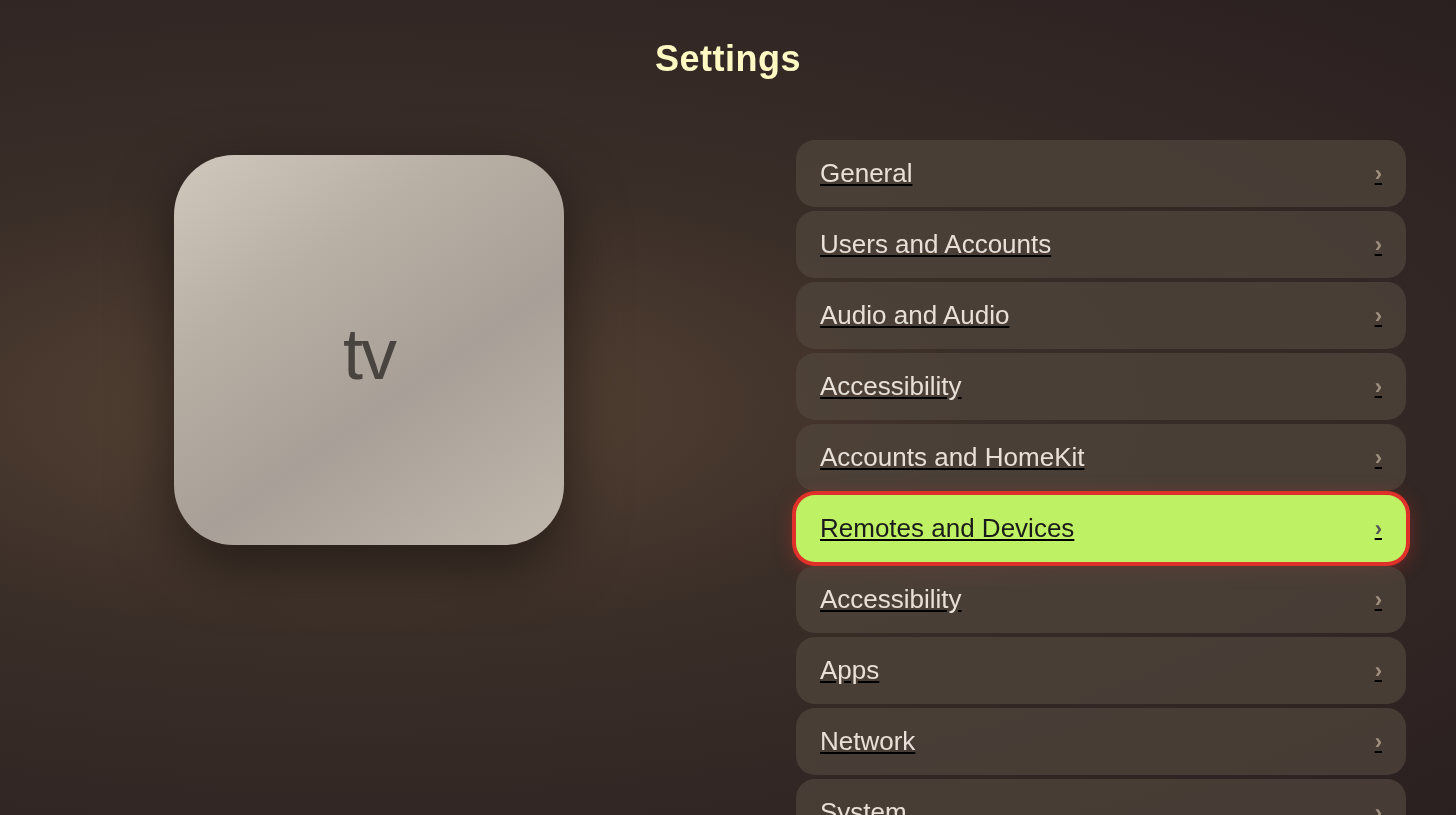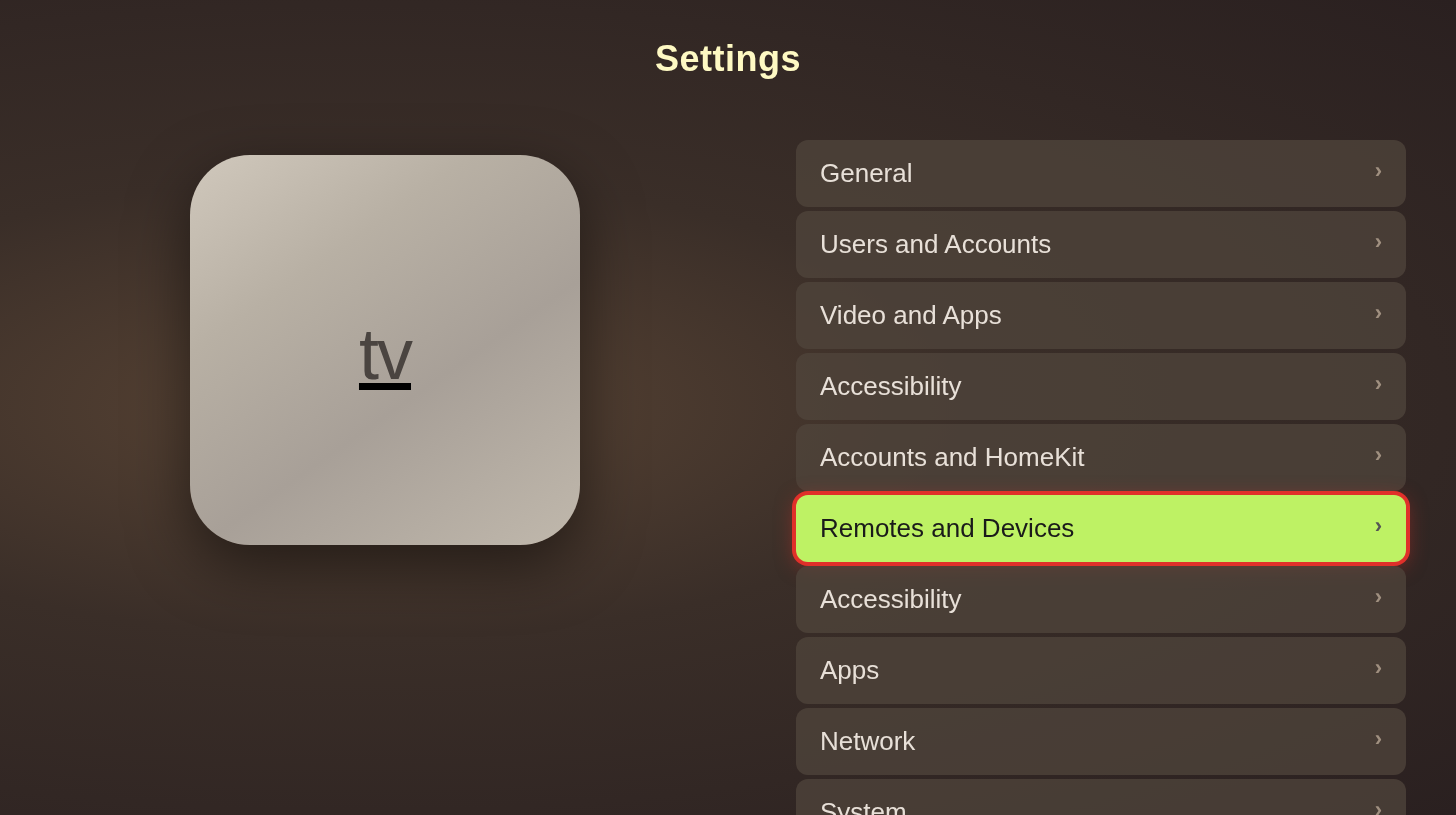--- a/index.html
+++ b/index.html
@@ -26,25 +26,24 @@
       right: 0;
       text-align: center;
       color: #fef9c3;
       font-size: 36px;
       font-weight: 700;
       letter-spacing: 0.5px;
     }
 
     .apple-tv-container {
       position: absolute;
-      left: 190px;
+      left: 174px;
       top: 155px;
       width: 400px;
       height: 420px;
-      text-decoration: underline;
     }
 
     .apple-tv-box {
       width: 390px;
       height: 390px;
       background: linear-gradient(145deg, #d0c8bc 0%, #b8b0a4 30%, #a8a098 60%, #c0b8ac 100%);
       border-radius: 60px;
       display: flex;
       flex-direction: column;
       align-items: center;
@@ -71,27 +70,29 @@
       right: 50px;
       top: 140px;
       width: 610px;
       display: flex;
       flex-direction: column;
       gap: 4px;
     }
 
     .settings-item {
       display: flex;
+      align-items: center;
       justify-content: space-between;
       padding: 18px 24px;
       background: rgba(80, 70, 60, 0.75);
-      border-radius: 12px;
+      border-radius: 19px;
       cursor: pointer;
       transition: background 0.1s;
       min-height: 58px;
+      text-decoration: underline;
     }
 
     .settings-item.highlighted {
       background: #bef264;
       border: none;
       box-shadow: 0 0 0 4px #e0302a, 0 4px 20px rgba(224,48,42,0.5);
     }
 
     .settings-item-label {
       font-size: 26px;
@@ -130,21 +131,21 @@
 <div class="settings-list" id="settings-list">
 <div class="settings-item">
       <span class="settings-item-label">General</span>
       <span class="chevron">›</span>
     </div>
     <div class="settings-item">
       <span class="settings-item-label">Users and Accounts</span>
       <span class="chevron">›</span>
     </div>
     <div class="settings-item">
-      <span class="settings-item-label">Video and Apps</span>
+      <span class="settings-item-label">Audio and Audio</span>
       <span class="chevron">›</span>
     </div>
     <div class="settings-item">
       <span class="settings-item-label">Accessibility</span>
       <span class="chevron">›</span>
     </div>
     <div class="settings-item">
       <span class="settings-item-label">Accounts and HomeKit</span>
       <span class="chevron">›</span>
     </div>

